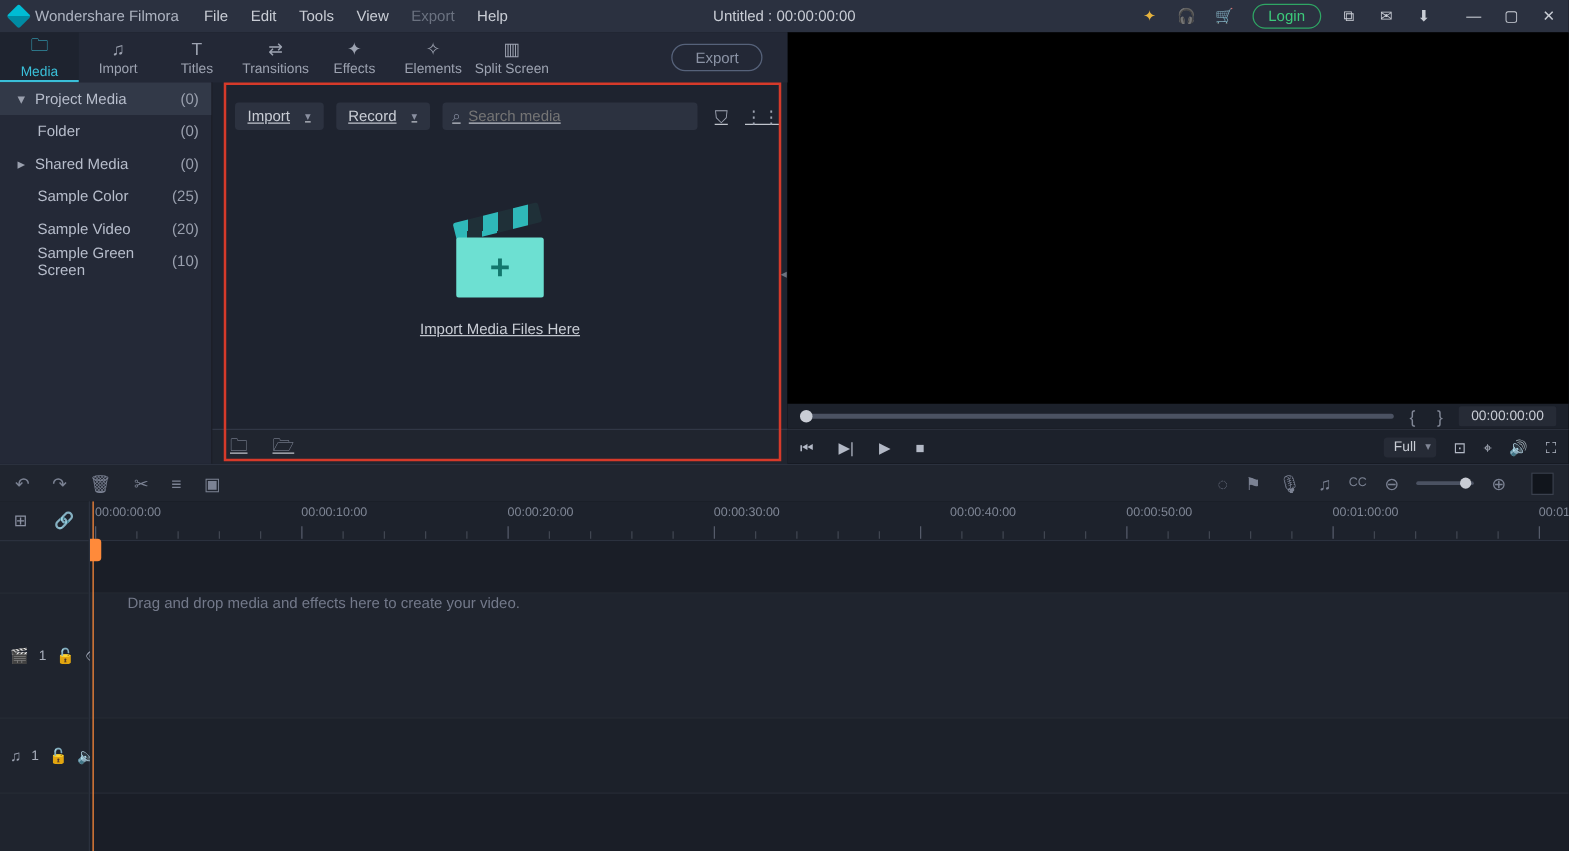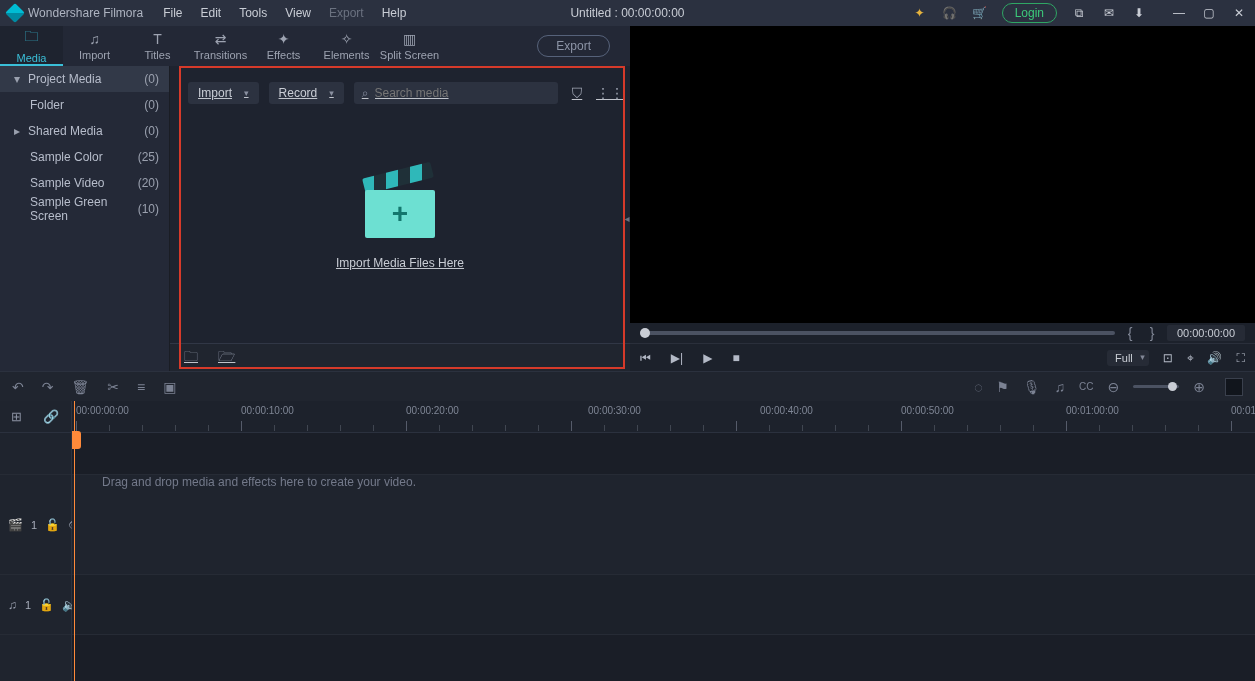--- a/index.html
+++ b/index.html
@@ -536,21 +536,21 @@
         <div class="tick-minor" style="left: 202px;"></div>
         <div class="tick-minor" style="left: 235px;"></div>
         <div class="tick-minor" style="left: 268px;"></div>
         <div class="tick-minor" style="left: 301px;"></div>
         <div class="ruler-label" style="left: 334px; text-align: right;">00:00:20:00</div>
         <div class="tick-major" style="left: 334px;"></div>
         <div class="tick-minor" style="left: 367px;"></div>
         <div class="tick-minor" style="left: 400px;"></div>
         <div class="tick-minor" style="left: 433px;"></div>
         <div class="tick-minor" style="left: 466px;"></div>
-        <div class="ruler-label" style="left: 516px;">00:00:30:00</div>
+        <div class="ruler-label" style="left: 499px;">00:00:30:00</div>
         <div class="tick-major" style="left: 499px;"></div>
         <div class="tick-minor" style="left: 532px;"></div>
         <div class="tick-minor" style="left: 565px;"></div>
         <div class="tick-minor" style="left: 598px;"></div>
         <div class="tick-minor" style="left: 631px;"></div>
         <div class="ruler-label" style="left: 664px; margin-left: 24px;">00:00:40:00</div>
         <div class="tick-major" style="left: 664px;"></div>
         <div class="tick-minor" style="left: 697px;"></div>
         <div class="tick-minor" style="left: 730px;"></div>
         <div class="tick-minor" style="left: 763px;"></div>

